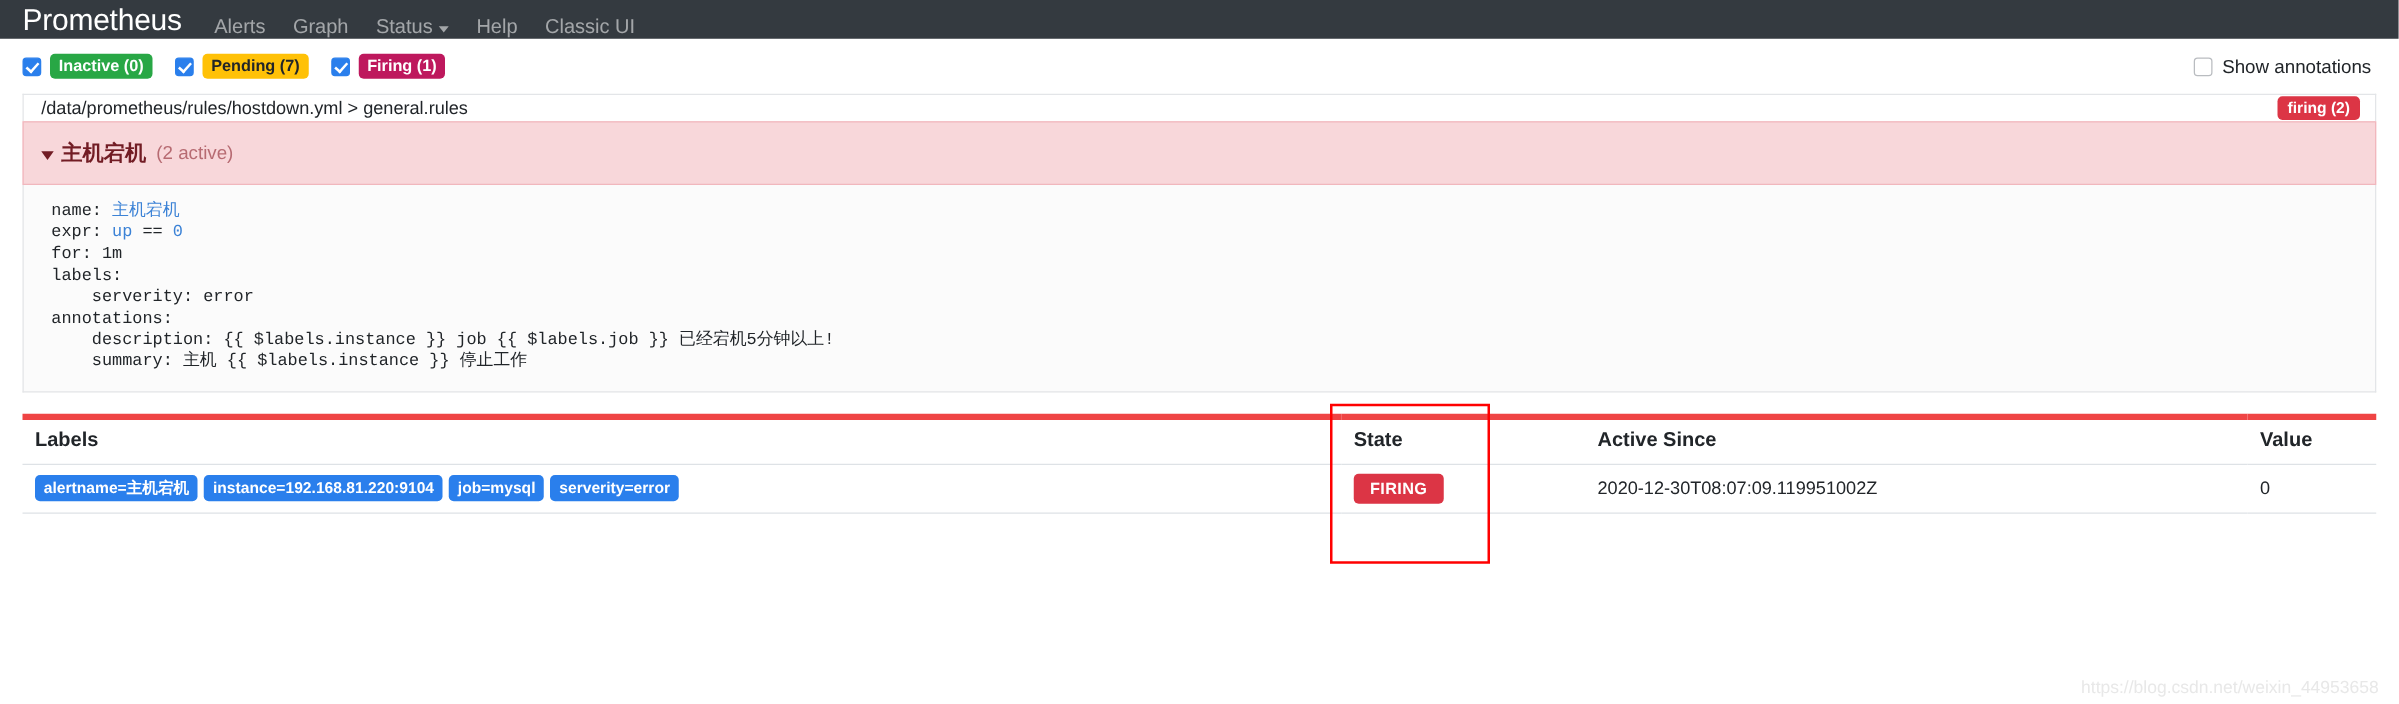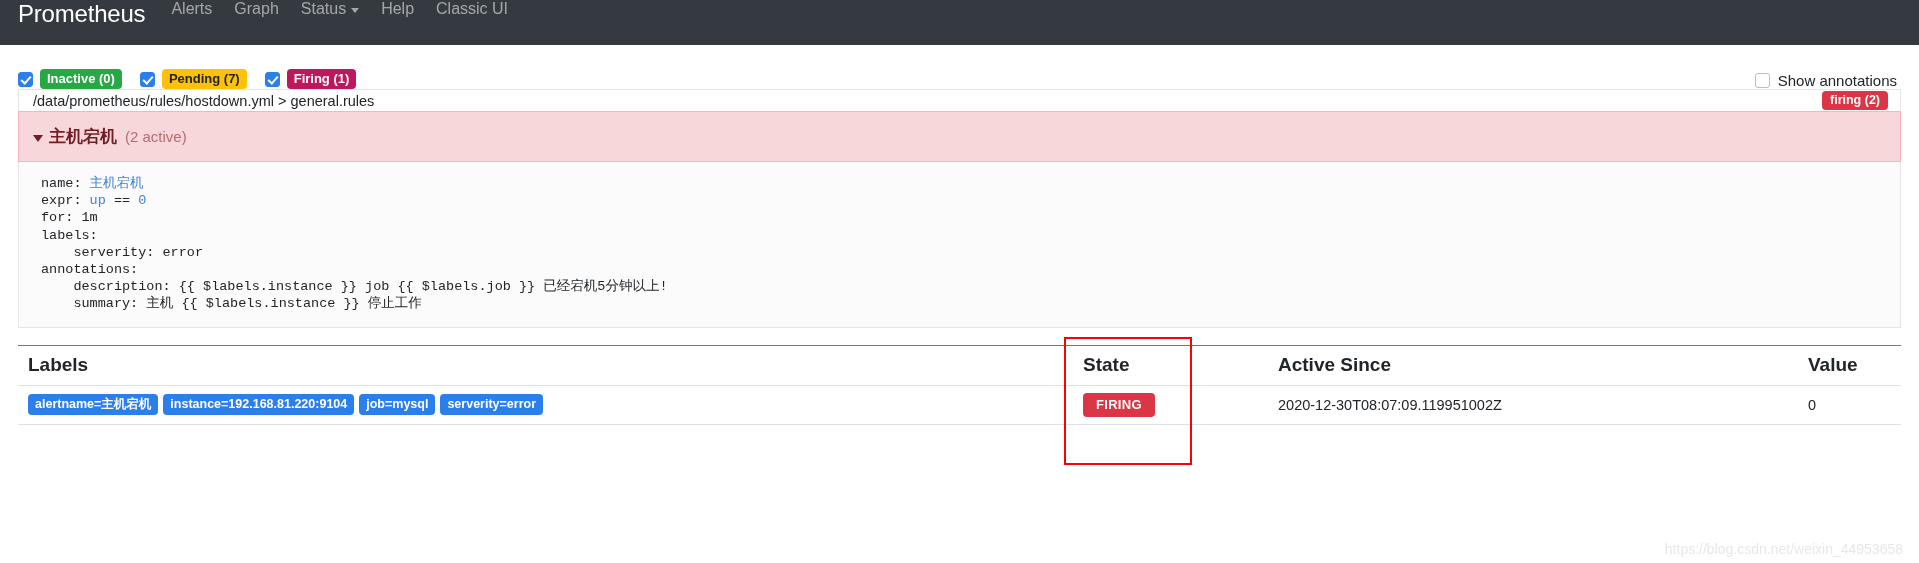--- a/index.html
+++ b/index.html
@@ -6,24 +6,24 @@
   html, body {
     margin: 0; padding: 0;
     width: 1919px; height: 563px;
     background: #ffffff;
     font-family: "Liberation Sans", sans-serif;
     overflow: hidden;
   }
 
   
   .navbar {
-    height: 45px;
+    height: 31px;
     background: #343a40;
     display: flex;
-    align-items: flex-start;
+    align-items: flex-end;
     padding: 0 0 0 18px;
   }
   .brand {
     color: #ffffff;
     font-size: 24px;
     font-weight: 400;
     margin-right: 26px;
     letter-spacing: -0.2px;
     white-space: nowrap;
   }
@@ -44,21 +44,21 @@
     border-right: 4.5px solid transparent;
     border-top: 5px solid rgba(255,255,255,0.55);
     position: relative;
     top: 1px;
   }
 
   
   .filter-bar {
     height: 44px;
     display: flex;
-    align-items: flex-end;
+    align-items: center;
     padding: 0 22px 0 18px;
   }
   .filter-group {
     display: flex;
     align-items: center;
     gap: 18px;
     flex: 1;
   }
   .filter-item {
     display: flex;
@@ -202,24 +202,24 @@
   }
   table.alerts {
     width: 100%;
     border-collapse: collapse;
     table-layout: fixed;
     font-size: 14px;
   }
   table.alerts th {
     text-align: left;
     font-weight: bold;
-    font-size: 19px;
+    font-size: 16px;
     color: #212529;
     padding: 8px 10px 9px;
-    border-top: 1px solid #ef4444;
+    border-top: 5px solid #ef4444;
     border-bottom: 1px solid #dee2e6;
     white-space: nowrap;
   }
   table.alerts td {
     padding: 7px 10px;
     border-bottom: 1px solid #dee2e6;
     vertical-align: middle;
     color: #212529;
   }
   .col-labels { width: 1055px; }

